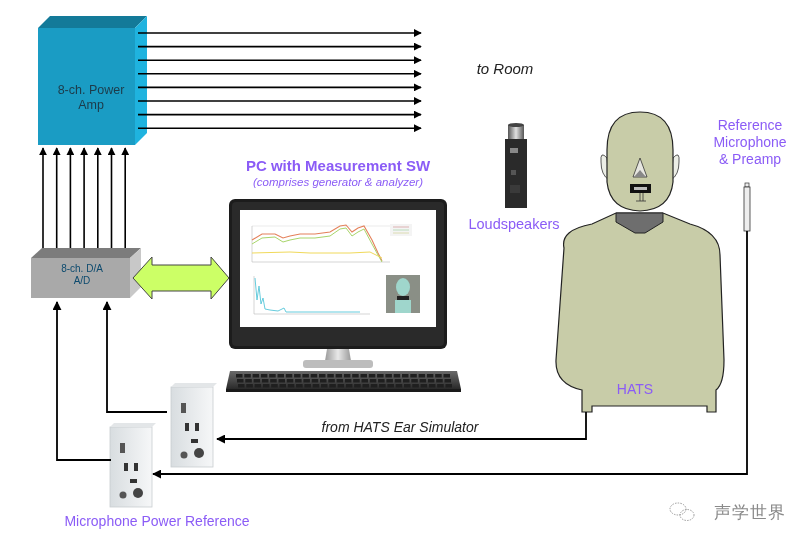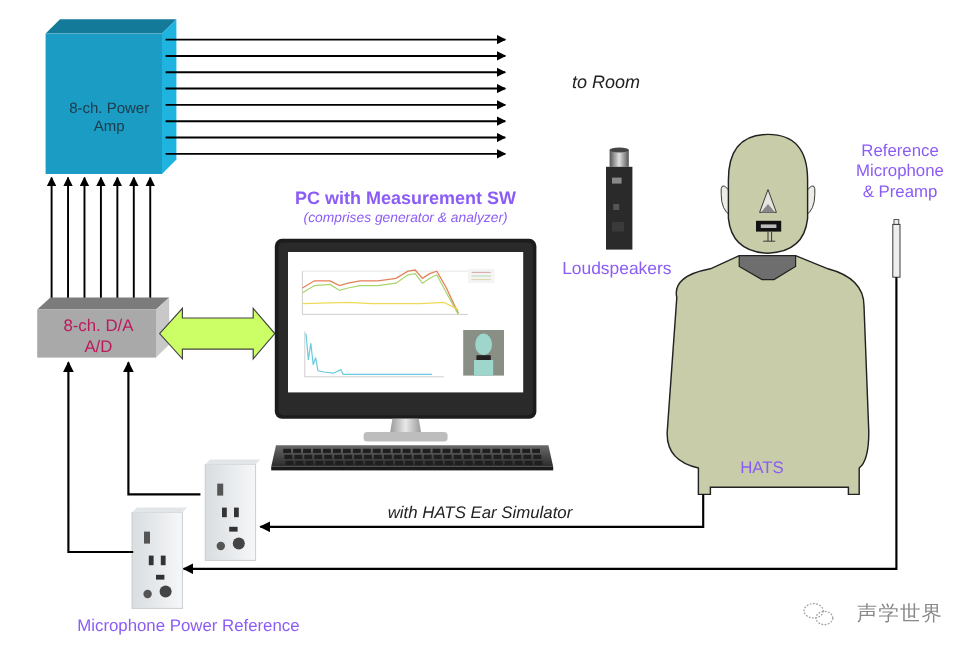--- a/index.html
+++ b/index.html
@@ -1,21 +1,21 @@
 <!DOCTYPE html>
 <html><head>
 <meta charset="utf-8">
 <style>
   html, body { margin: 0; padding: 0; background: #ffffff; }
   body { width: 803px; height: 547px; position: relative; overflow: hidden; font-family: "Liberation Sans", sans-serif; color: #111; }
   #canvas { position: absolute; left: 0; top: 0; width: 803px; height: 547px; }
   .lbl { position: absolute; font-family: "Liberation Sans", sans-serif; color: #8b5cf6; text-align: center; white-space: nowrap; line-height: 1.2; }
   .it { font-style: italic; }
   .amp-lbl { left: 40px; top: 83px; width: 102px; font-size: 12.5px; color: #1d3b4a; }
-  .dac-lbl { left: 34px; top: 263px; width: 96px; font-size: 14px; color: #be185d; }
+  .dac-lbl { left: 34px; top: 263px; width: 96px; font-size: 10px; color: #0c4a6e; }
   .pc-title { left: 232px; top: 157px; width: 212px; font-size: 15px; font-weight: bold; }
   .pc-sub { left: 232px; top: 176px; width: 212px; font-size: 11.5px; }
   .room-lbl { left: 440px; top: 60px; width: 130px; font-size: 15px; color: #222; }
   .piston-lbl { left: 462px; top: 216px; width: 104px; font-size: 14.5px; }
   .ref-lbl { left: 700px; top: 117px; width: 100px; font-size: 14px; }
   .hats-lbl { left: 600px; top: 381px; width: 70px; font-size: 14px; }
   .ear-lbl { left: 305px; top: 419px; width: 190px; font-size: 14px; color: #222; }
   .mps-lbl { left: 52px; top: 513px; width: 210px; font-size: 14px; }
   .wm-lbl { left: 696px; top: 502px; width: 90px; font-size: 17px; color: #8a8a8a; letter-spacing: 1px; text-align: right; font-family: "DejaVu Sans", sans-serif; }
 </style>
@@ -294,17 +294,17 @@
 <div class="lbl piston-lbl">Loudspeakers</div>
 
 <div class="lbl ref-lbl">
   <div>Reference</div>
   <div>Microphone</div>
   <div>&amp; Preamp</div>
 </div>
 
 <div class="lbl hats-lbl">HATS</div>
 
-<div class="lbl ear-lbl it">with HATS Ear Simulator</div>
+<div class="lbl ear-lbl it">from HATS Ear Simulator</div>
 
 <div class="lbl mps-lbl">Microphone Power Reference</div>
 
 <div class="lbl wm-lbl">声学世界</div>
 
 </body></html>

